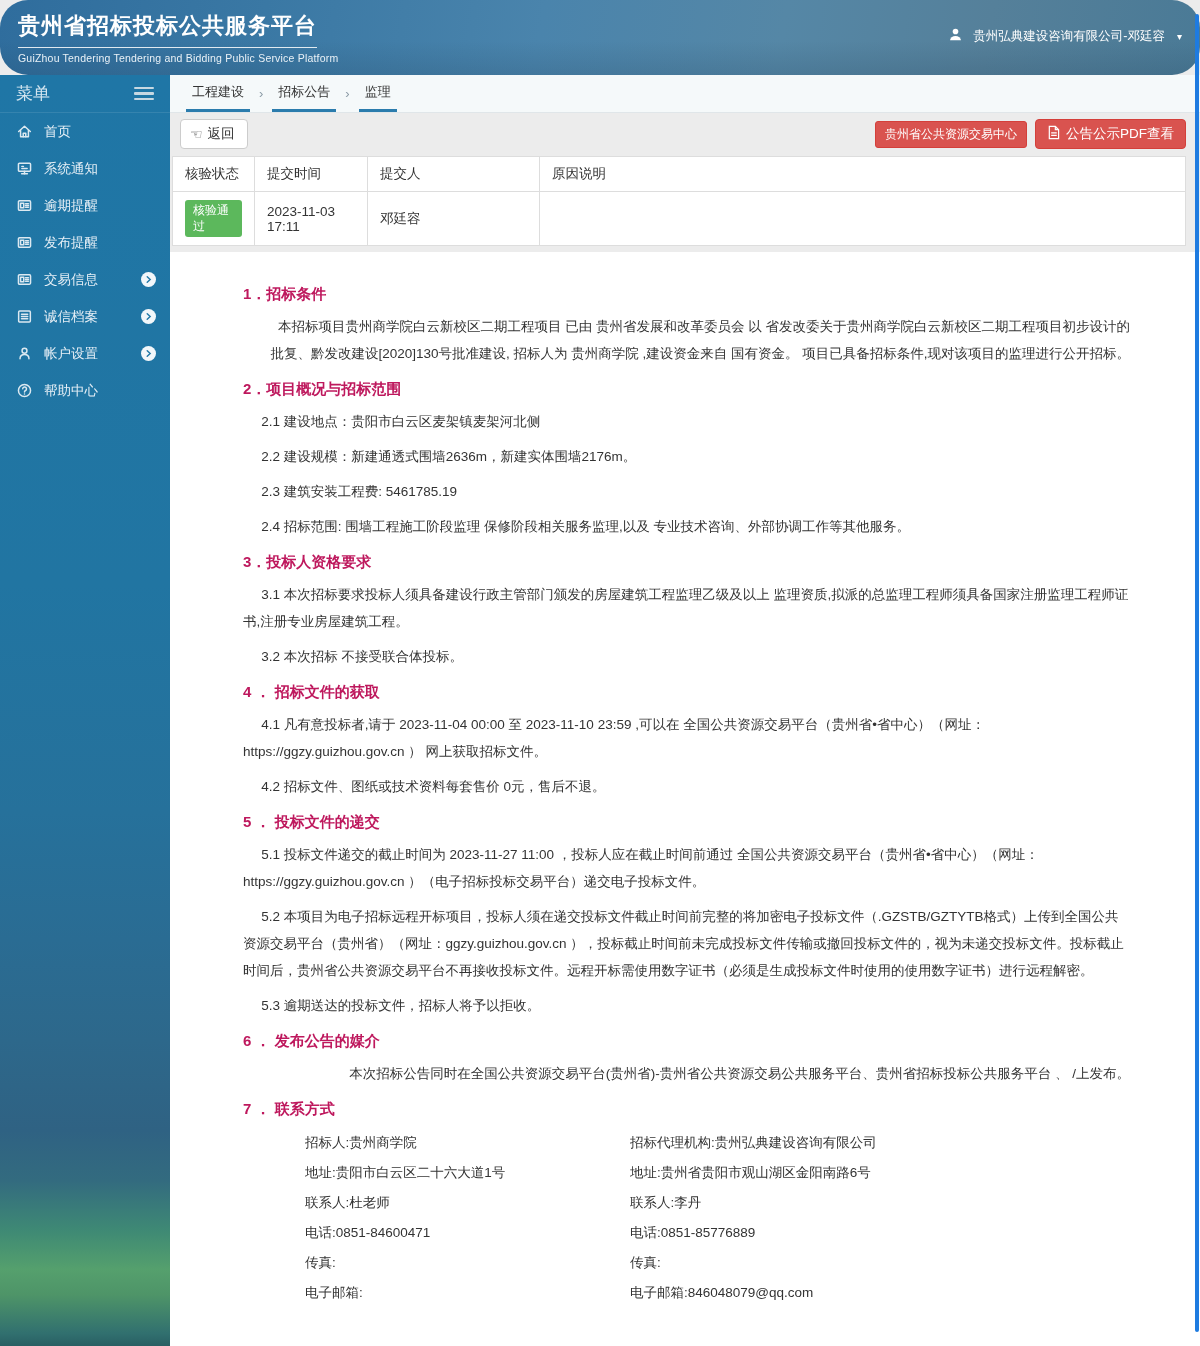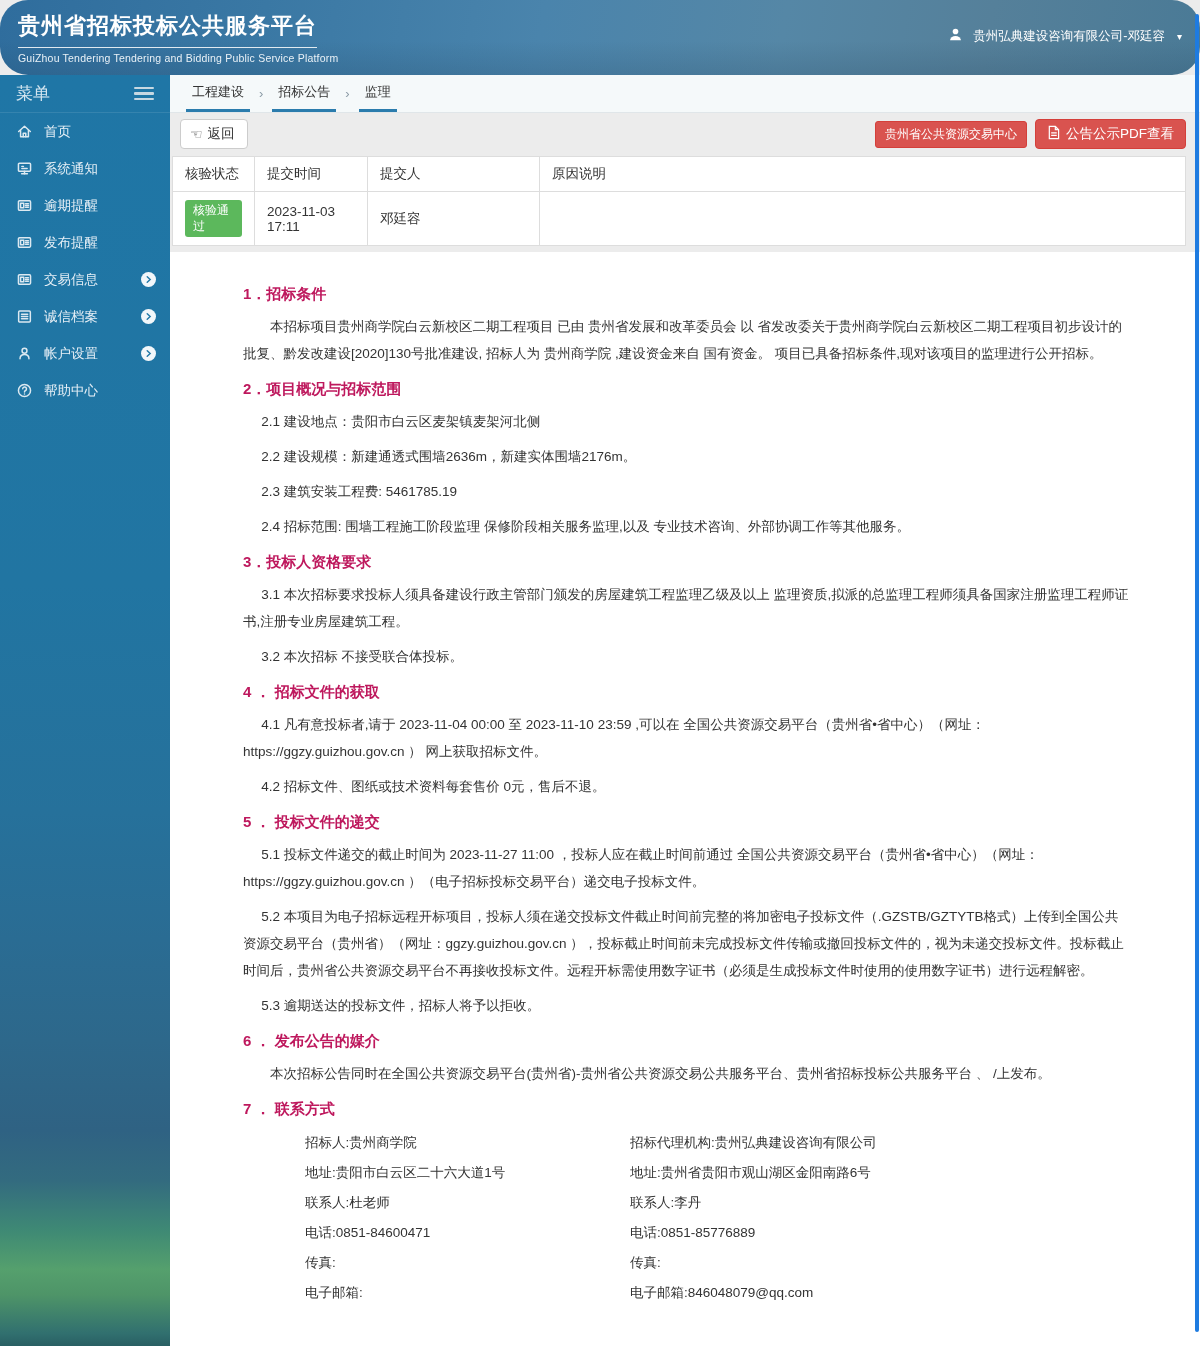--- a/index.html
+++ b/index.html
@@ -66,21 +66,21 @@
     font-size:13.5px; color:#333; padding:8px 12px; height:30px;margin-top:47px;}
   table.check th:nth-child(1), table.check td:nth-child(1){ width:82px; }
   table.check th:nth-child(2), table.check td:nth-child(2){ width:113px; }
   table.check th:nth-child(3), table.check td:nth-child(3){ width:172px; }
   .badge-pass{ display:inline-block; background:#5cb85c; color:#fff; font-size:12px;
     padding:3px 8px; border-radius:3px; line-height:1.3;}
 
   .document{ margin-top:6px; background:#fff; width:1030px; height:1128px; overflow:hidden;
     padding:20px 70px 30px 73px; color:#333; font-size:13.5px;}
   .blk-h{ font-size:15px; font-weight:bold; color:#be185d; line-height:28px; margin:8px 0 5px;}
-  .blk-p{ line-height:27px; margin:0 0 8px; text-indent:2em;}
+  .blk-p{ line-height:27px; margin:0 0 8px; text-indent:2em;text-align:right;}
   .blk-sub{ line-height:27px; margin:0 0 8px; text-indent:1.35em;}
   .contact-grid{ display:grid; grid-template-columns:385px 1fr; }
   .contact-grid .cl{ padding-left:62px; line-height:30px;}
   .contact-grid .cr{ padding-left:2px; line-height:30px;}
 
   
   .scroll-thumb{ position:absolute; right:1px; top:14px; width:4px; height:1318px;
     background:#1e7be0; border-radius:2px; cursor:pointer;}
 </style>
 </head>

